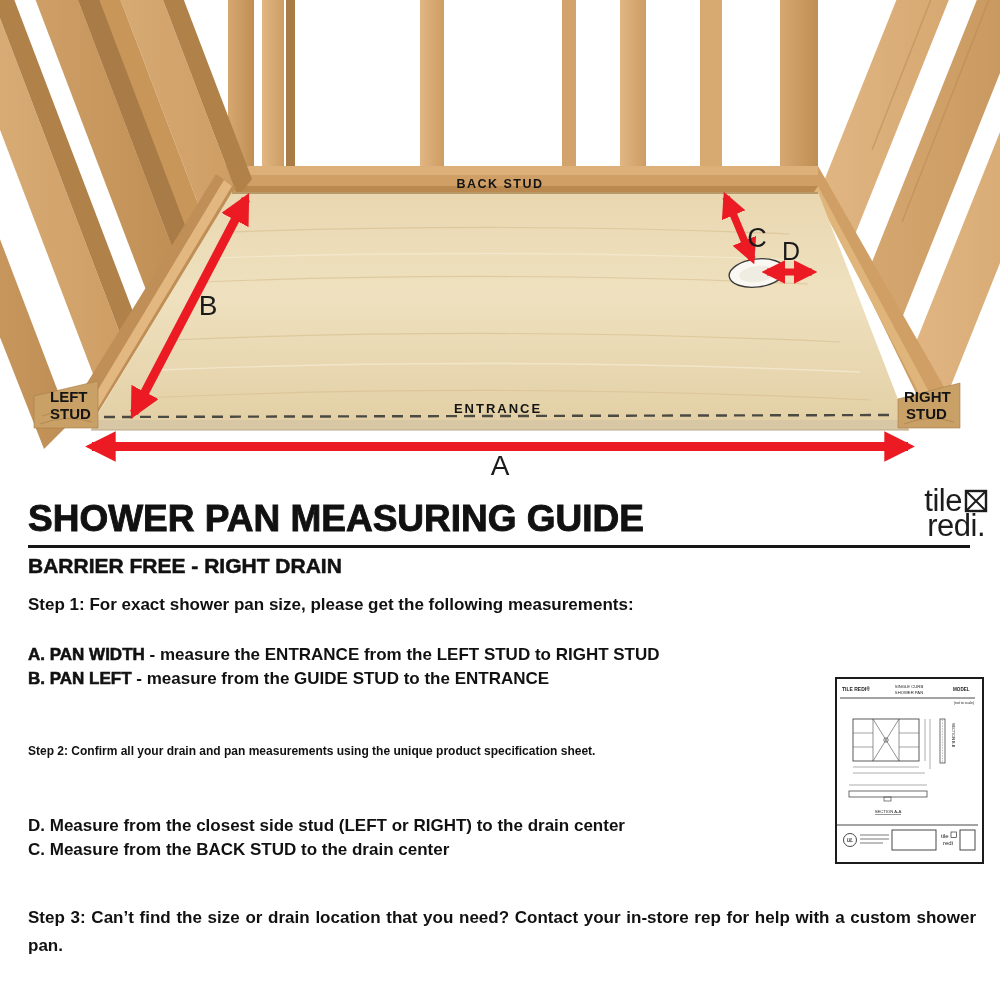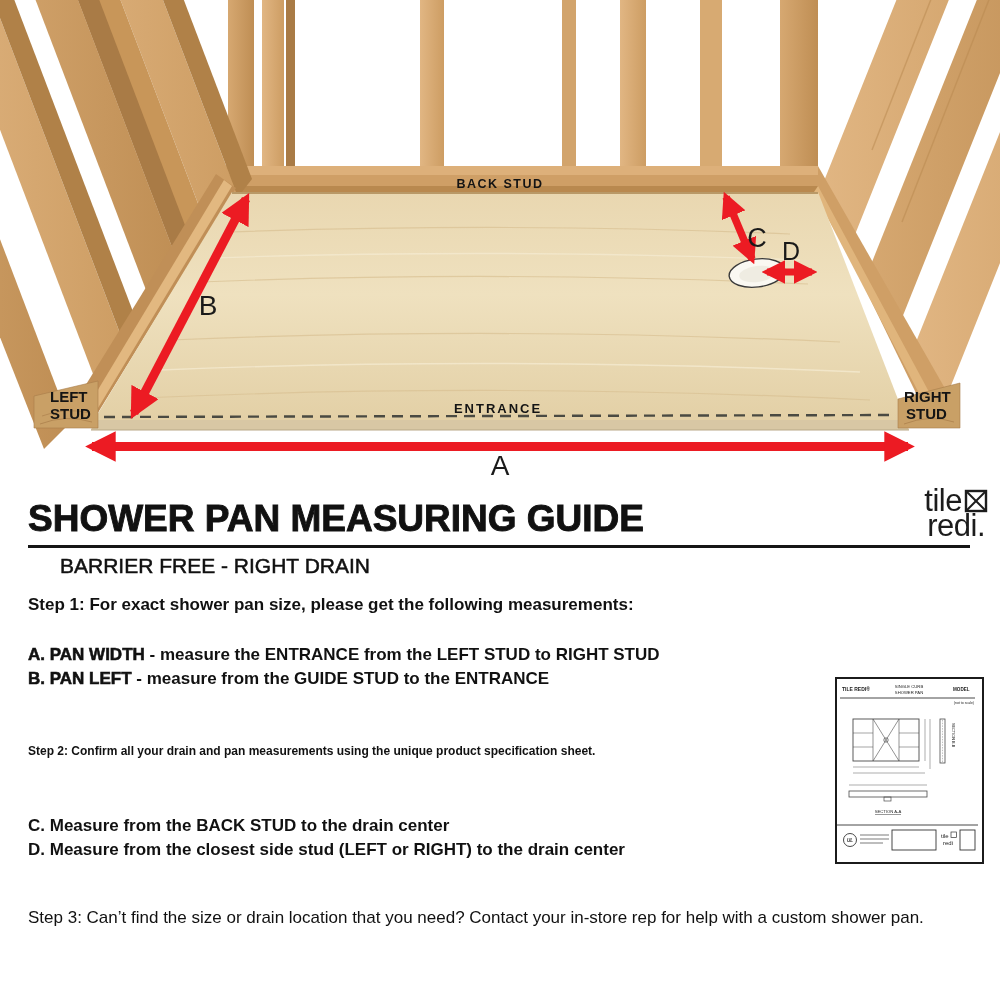--- a/index.html
+++ b/index.html
@@ -7,27 +7,27 @@
        font-family:"Liberation Sans", sans-serif;color:#111;}
   .abs{position:absolute;}
   
   .scene{position:absolute;left:0;top:0;}
   .diag-label{font-family:"Liberation Sans",sans-serif;font-weight:700;fill:#141414;}
   .dim-letter{font-family:"Liberation Sans",sans-serif;font-weight:400;fill:#1a1a1a;}
   
   .t-title{left:28px;top:498px;font-size:37px;font-weight:700;-webkit-text-stroke:0.9px #111;
            letter-spacing:0px;white-space:nowrap;}
   .rule{left:28px;top:545px;width:942px;height:3px;background:#161616;}
-  .t-sub{left:28px;top:554px;font-size:21px;font-weight:400;-webkit-text-stroke:0.5px #111;white-space:nowrap;margin-left:32px;}
+  .t-sub{left:28px;top:554px;font-size:21px;font-weight:700;-webkit-text-stroke:0.5px #111;white-space:nowrap;}
   .t-step1{left:28px;top:595px;font-size:17px;font-weight:700;white-space:nowrap;}
   .t-measAB{left:28px;top:643px;font-size:17px;font-weight:700;line-height:23.5px;}
   .t-step2{left:28px;top:737px;width:795px;font-size:12px;font-weight:700;line-height:28px;
            text-align:justify;text-align-last:left;}
   .t-measCD{left:28px;top:814px;font-size:17px;font-weight:700;line-height:24px;}
-  .t-step3{left:28px;top:904px;width:948px;font-size:17px;font-weight:400;line-height:28px;
+  .t-step3{left:28px;top:904px;width:948px;font-size:17px;font-weight:700;line-height:28px;
            text-align:justify;text-align-last:left;}
   .heavy{-webkit-text-stroke:0.55px #111;}
   
   .logo{right:12px;top:487px;text-align:right;font-size:31px;line-height:28px;
         letter-spacing:-0.5px;color:#1c1c1c;font-weight:400;}
   .logo .l1{white-space:nowrap;}
   .logo .box{display:inline-block;vertical-align:-2px;margin-left:2px;}
   .logo .l2{margin-top:-5px;padding-right:3px;}
   
   .spec{left:835px;top:677px;width:145px;height:183px;background:#fff;border:2px solid #1b1b1b;}
@@ -164,22 +164,22 @@
 <div class="abs t-step1">Step 1: For exact shower pan size, please get the following measurements:</div>
 
 <div class="abs t-measAB">
   <div><span class="heavy">A. </span><span class="heavy">PAN WIDTH</span><span> - measure the ENTRANCE from the LEFT STUD to RIGHT STUD</span></div>
   <div><span class="heavy">B. </span><span class="heavy">PAN LEFT</span><span> - measure from the GUIDE STUD to the ENTRANCE</span></div>
 </div>
 
 <div class="abs t-step2">Step 2: Confirm all your drain and pan measurements using the unique product specification sheet.</div>
 
 <div class="abs t-measCD">
+  <div>D. Measure from the closest side stud (LEFT or RIGHT) to the drain center</div>
   <div>C. Measure from the BACK STUD to the drain center</div>
-  <div>D. Measure from the closest side stud (LEFT or RIGHT) to the drain center</div>
 </div>
 
 <div class="abs t-step3">Step 3: Can’t find the size or drain location that you need? Contact your in-store rep for help with a custom shower pan.</div>
 
 <div class="abs spec">
   <svg width="141" height="179" viewBox="0 0 141 179">
 
     <text class="spec-t" x="5" y="12" font-size="5" font-weight="bold">TILE REDI®</text>
     <text class="spec-t" x="72" y="9" font-size="4.2" text-anchor="middle">SINGLE CURB</text>
     <text class="spec-t" x="72" y="14.5" font-size="4.2" text-anchor="middle">SHOWER PAN</text>

